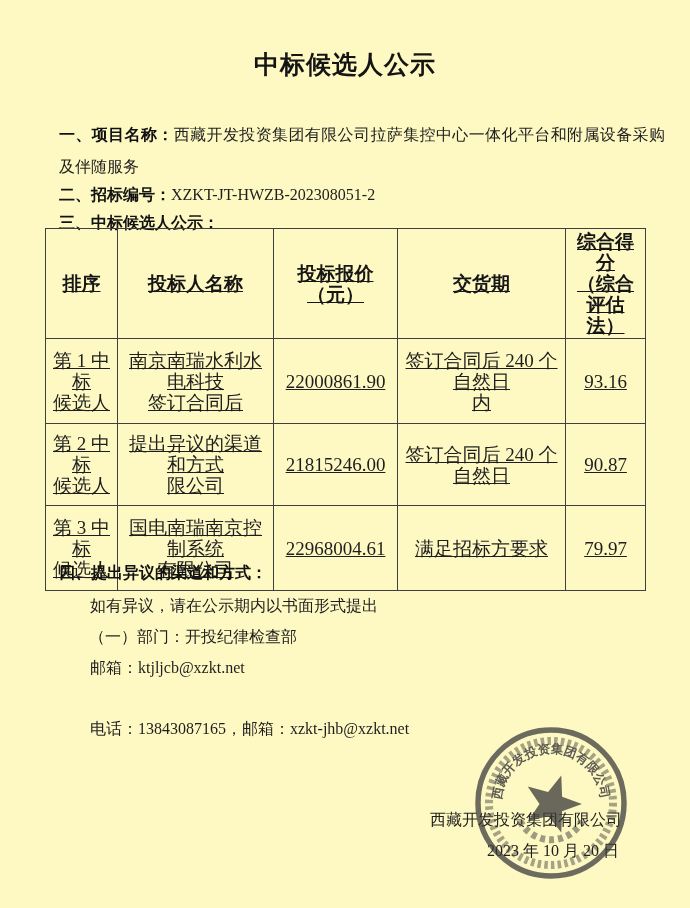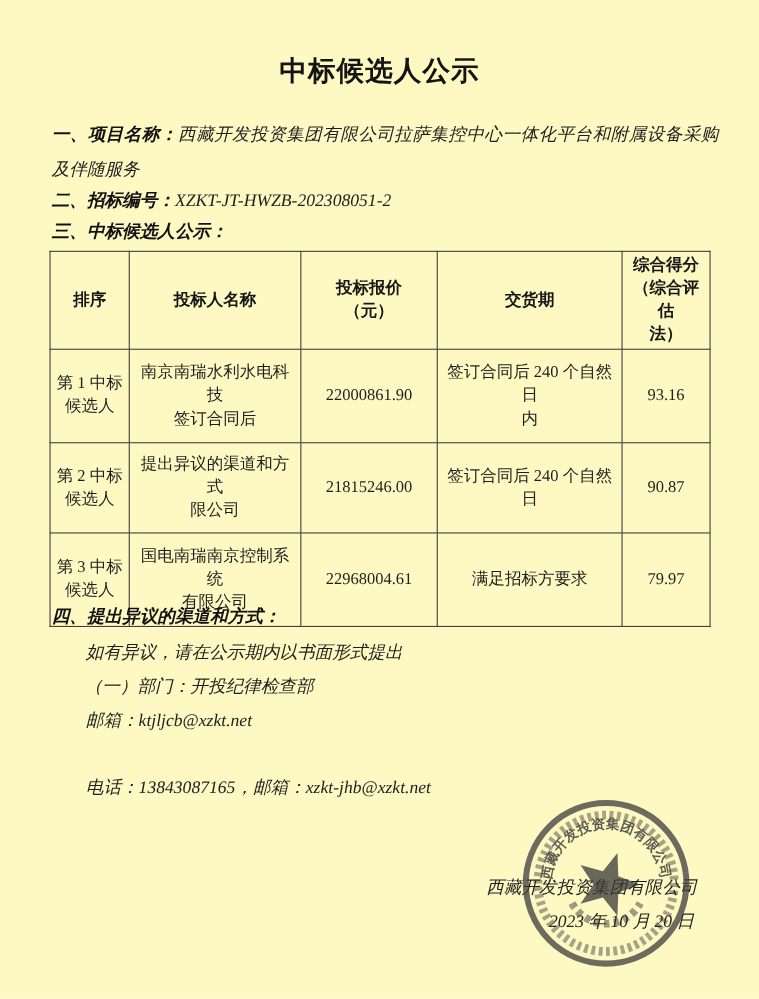--- a/index.html
+++ b/index.html
@@ -8,32 +8,32 @@
     font-family:"Liberation Serif","DejaVu Serif",serif;
     color:#1e1e1e;
   }
   .page{
     position:relative;width:690px;height:908px;background:#fef9c3;overflow:hidden;
   }
   .title{
     position:absolute;top:48px;left:0;width:690px;text-align:center;
     font-size:25px;font-weight:bold;letter-spacing:1px;margin:0;color:#141414;
   }
-  .para{position:absolute;font-size:16px;margin:4px;color:#1e1e1e;font-style:italic;}
+  .para{position:absolute;font-size:16px;margin:16px;color:#1e1e1e;}
   .wrap-para{left:43px;top:103px;width:606px;line-height:32px;text-align:justify;}
   .single{line-height:22px;white-space:nowrap;}
   .lbl{font-weight:bold;color:#111;}
   table.bid-table{
     position:absolute;left:45px;top:228px;width:601px;
     border-collapse:collapse;table-layout:fixed;
   }
   table.bid-table td,table.bid-table th{
     border:1px solid #3f3f3f;text-align:center;vertical-align:middle;
-    font-size:15px;line-height:21px;padding:2px 3px;
-    white-space:pre-line;font-weight:normal;color:#1e1e1e;
+    font-size:19px;line-height:21px;padding:2px 3px;
+    white-space:pre-line;font-weight:normal;color:#1e1e1e;text-decoration:underline;
   }
   table.bid-table th{font-weight:bold;color:#161616;}
   tr.hdr{height:60px;}
   tr.r1{height:85px;}
   tr.r2{height:82px;}
   tr.r3{height:85px;}
   .sig{position:absolute;right:52px;font-size:16px;line-height:22px;white-space:nowrap;text-align:right;z-index:1;}
   .stamp{position:absolute;left:472px;top:724px;width:158px;height:158px;z-index:2;opacity:0.82;filter:blur(0.3px);}
 </style>
 </head>

